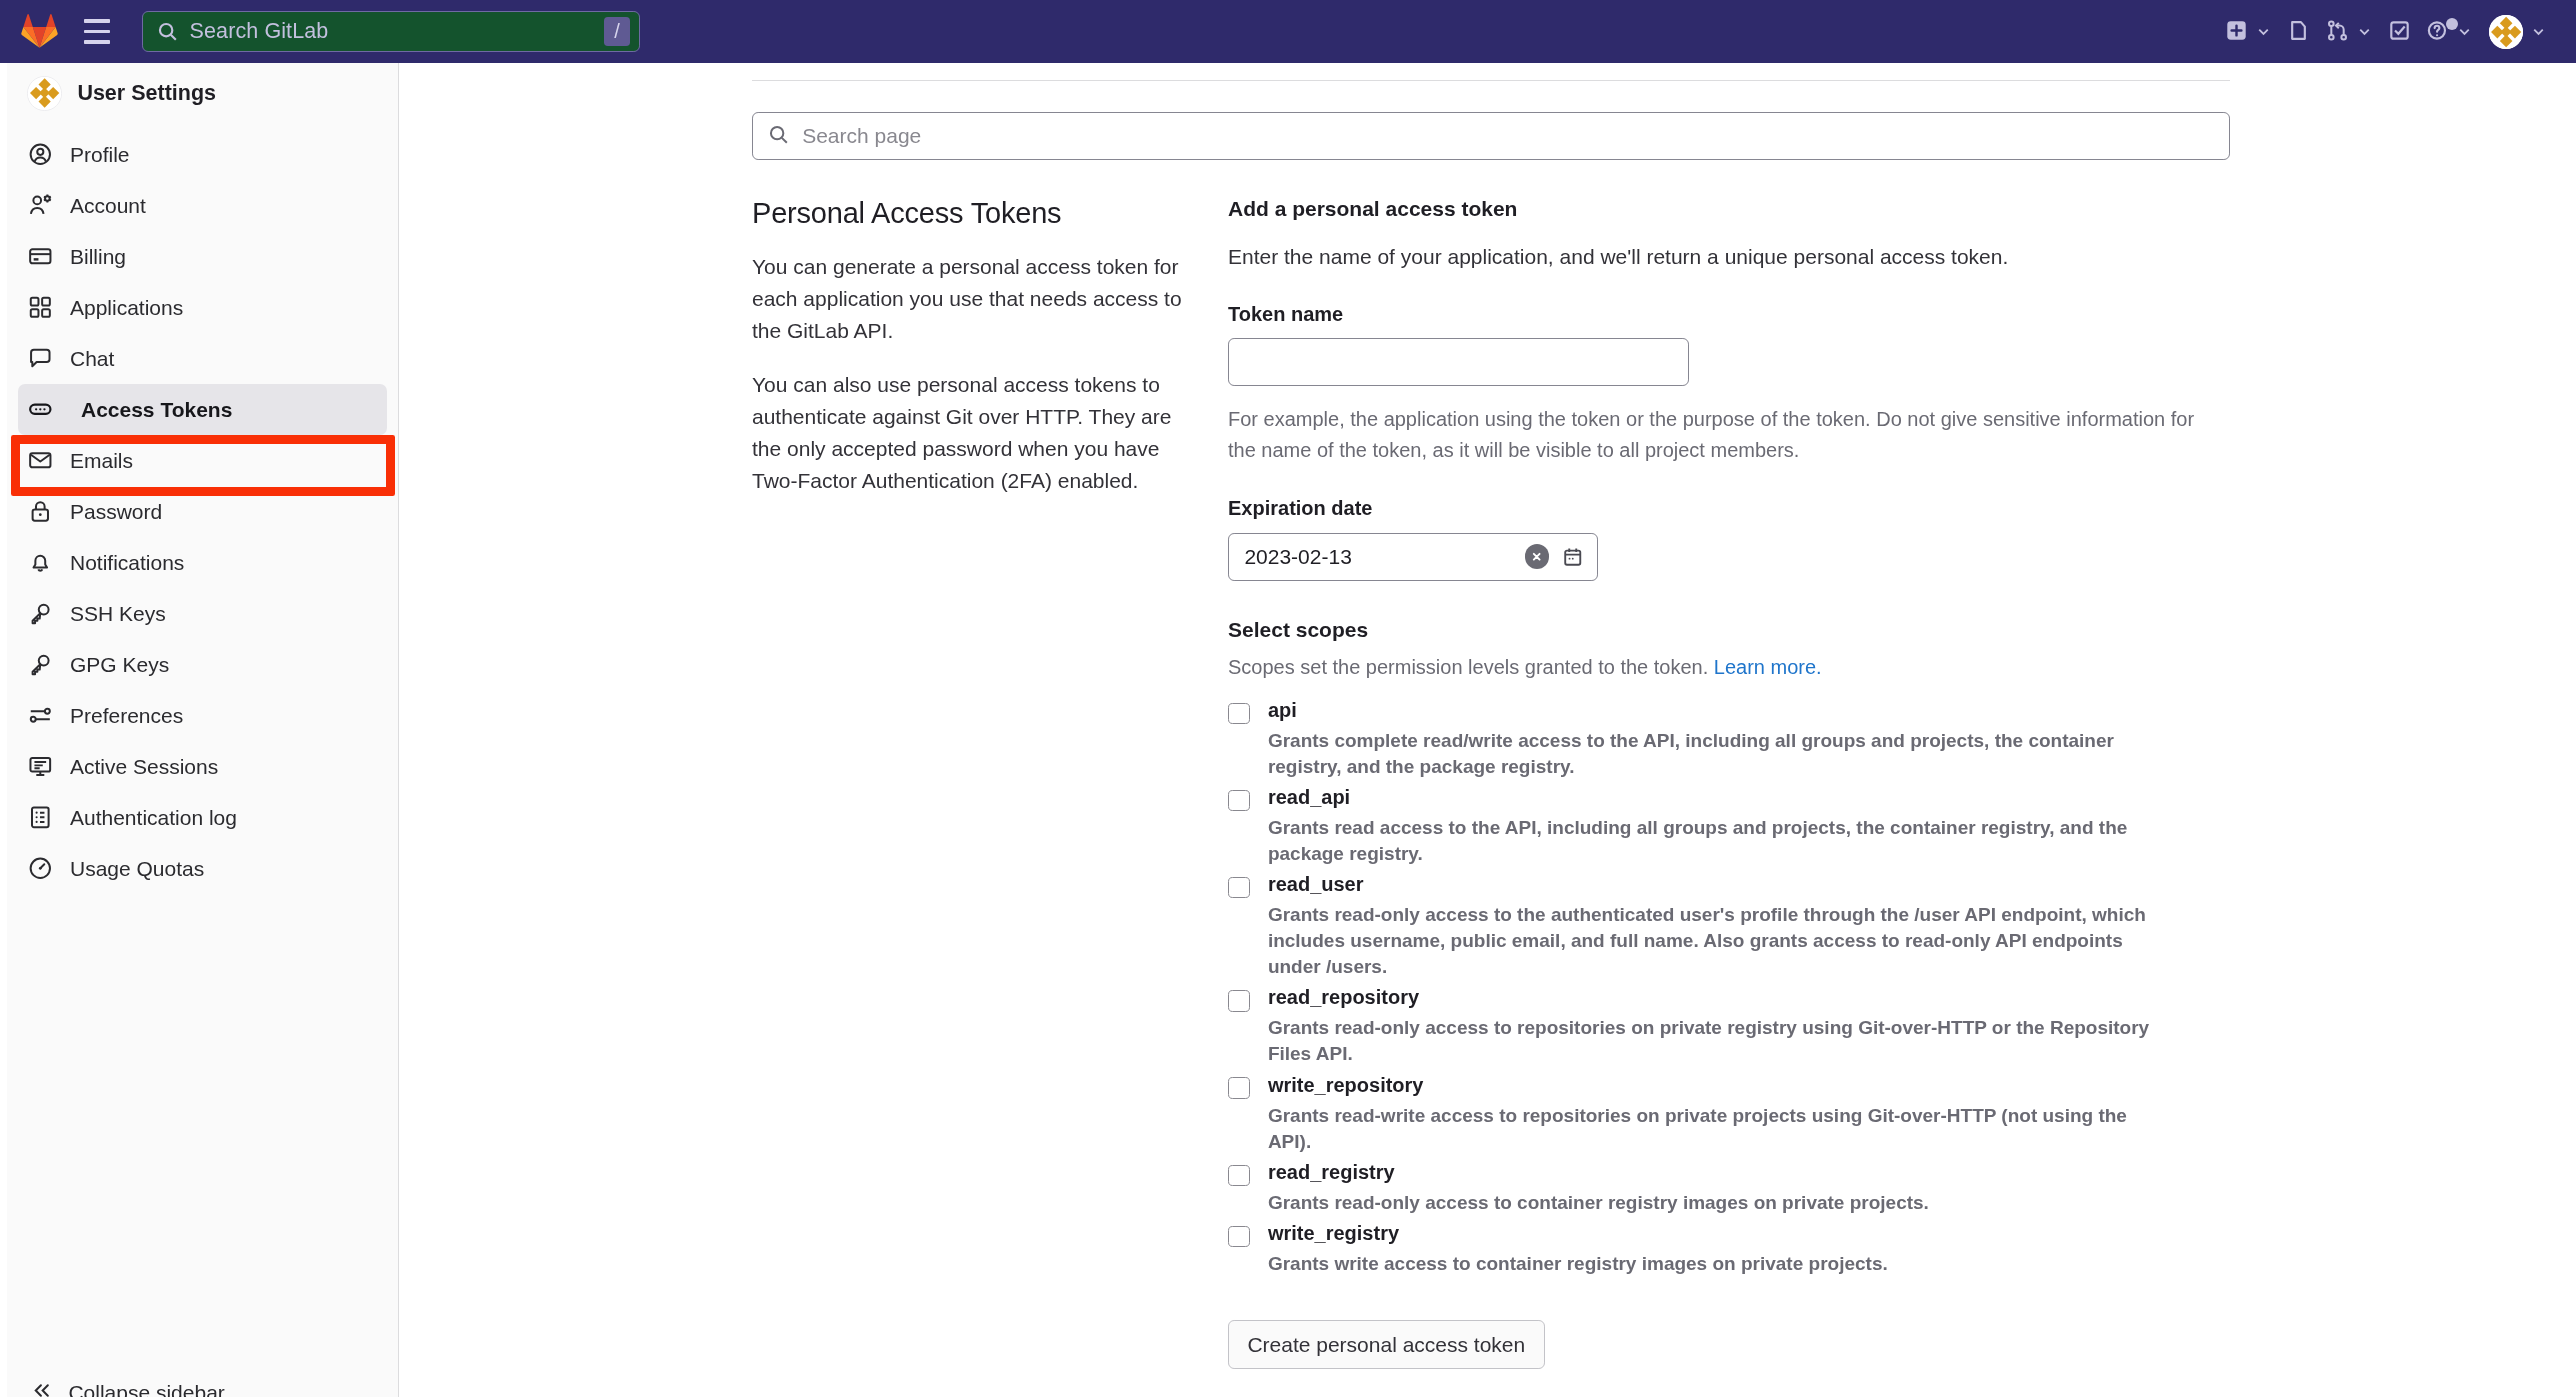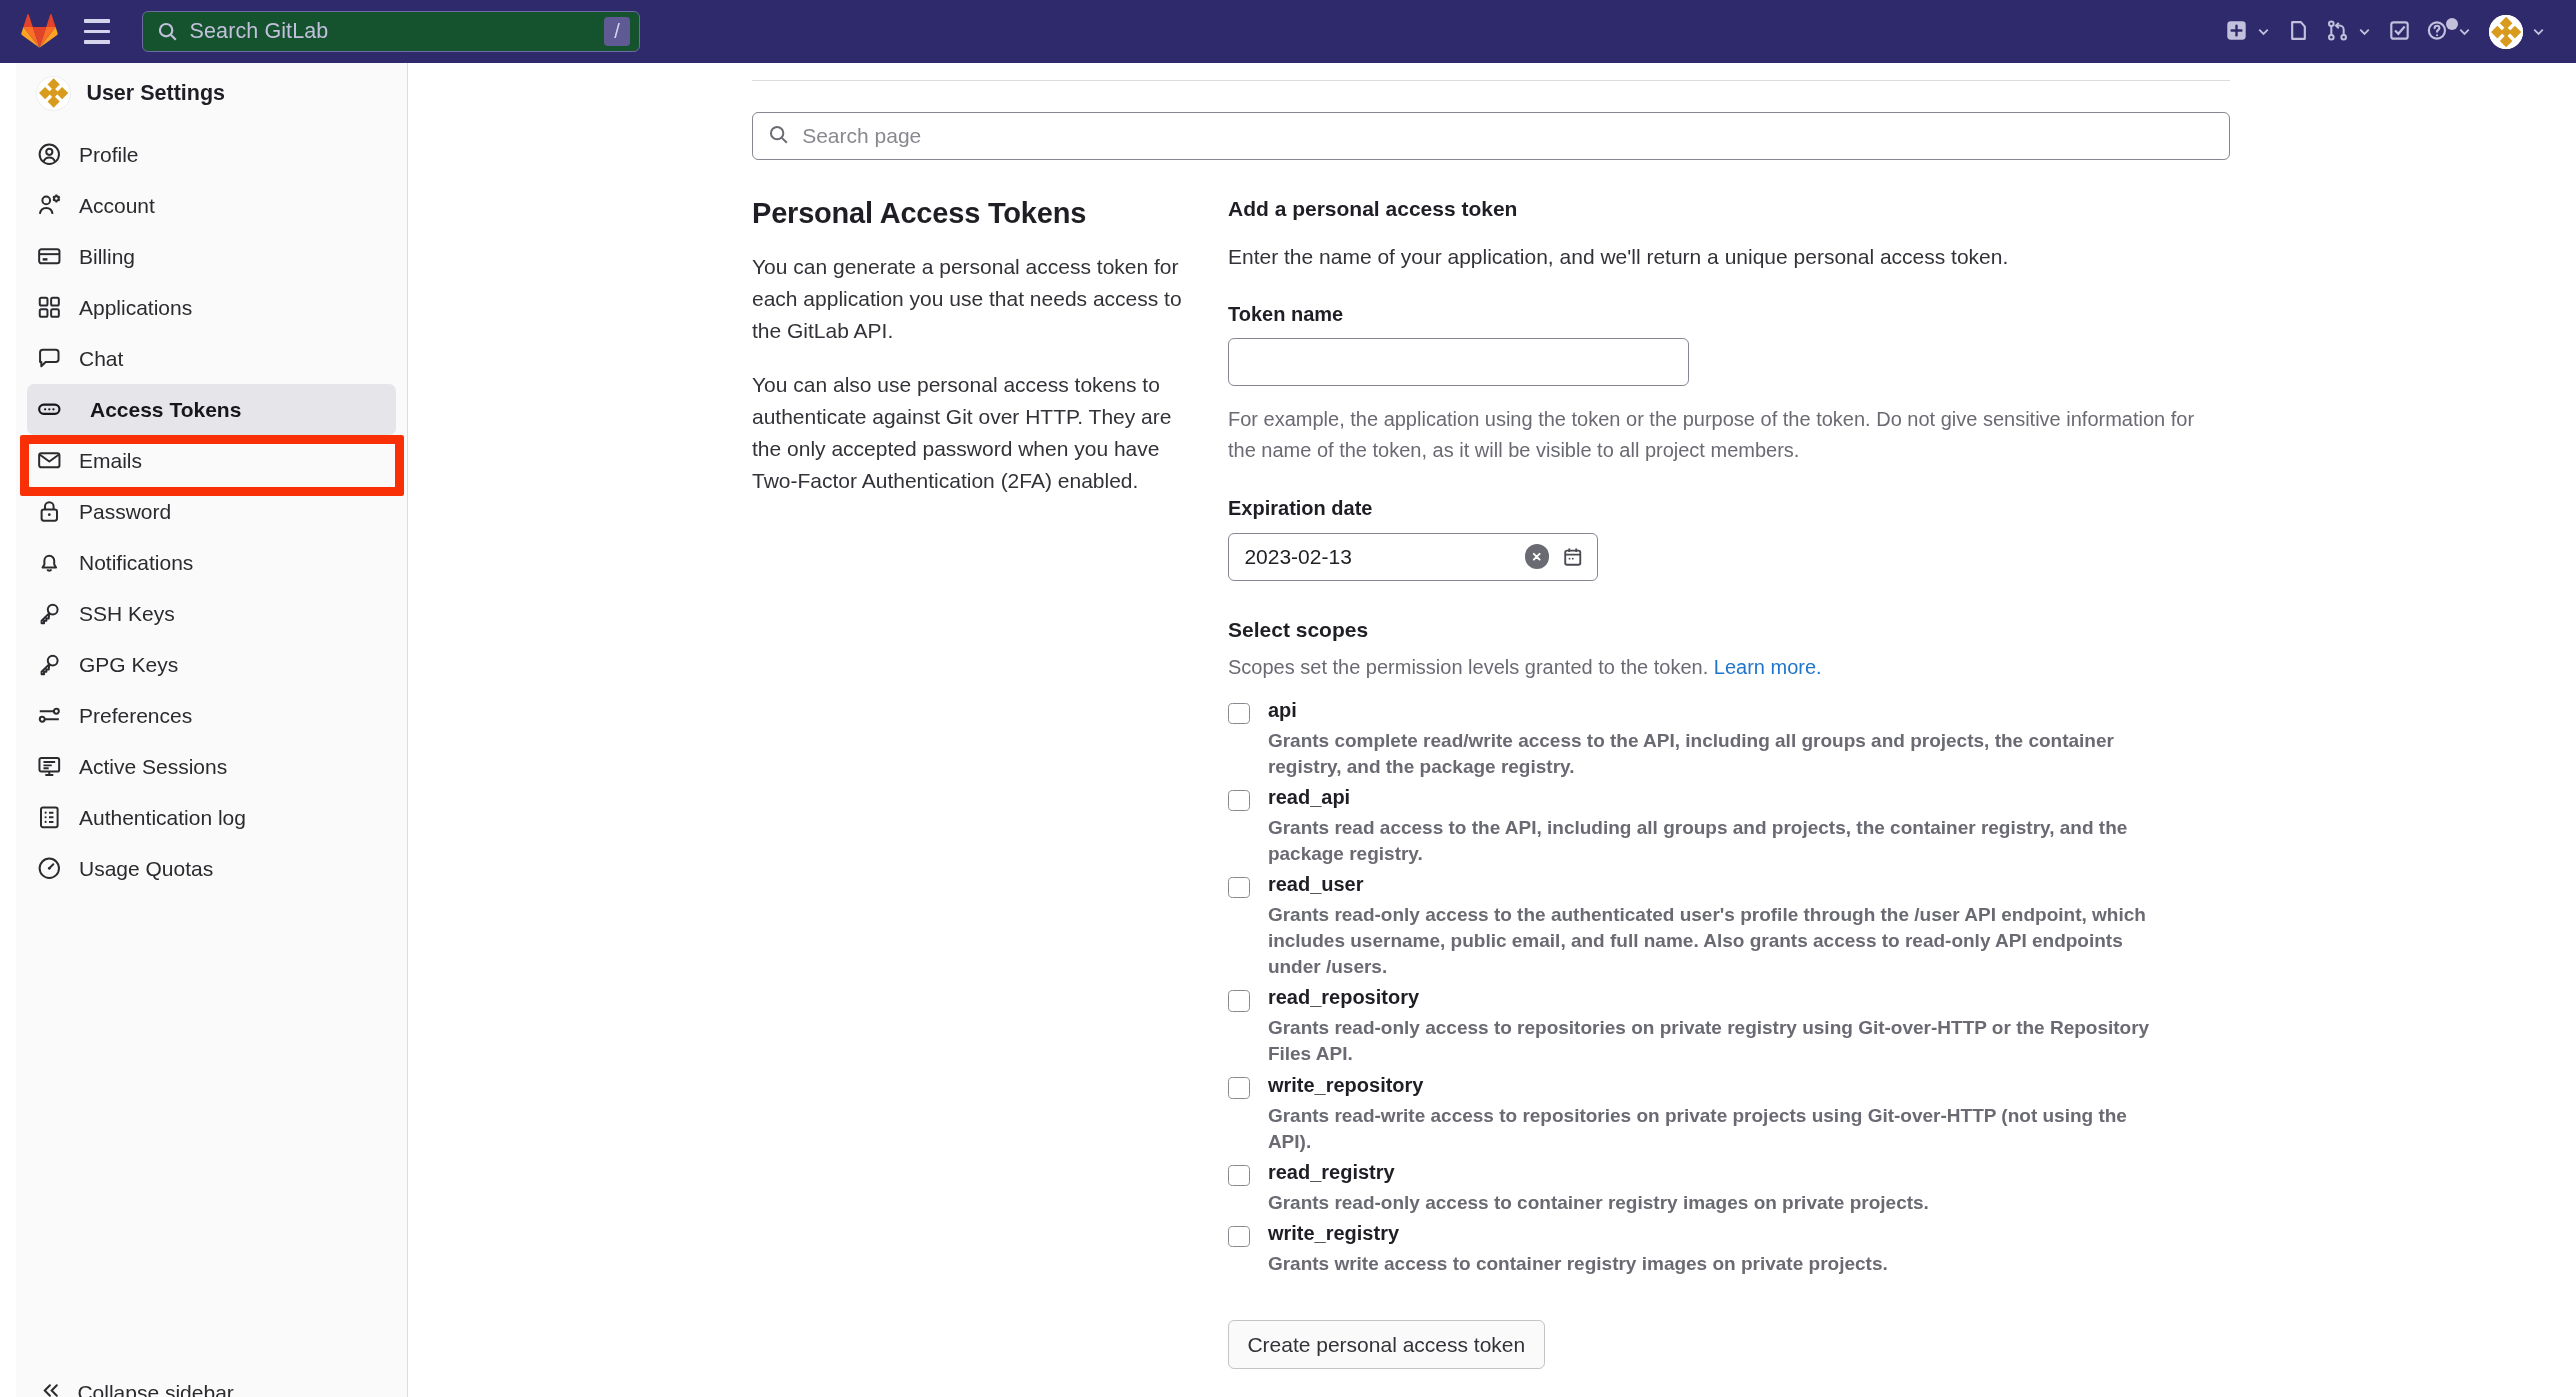--- a/index.html
+++ b/index.html
@@ -62,21 +62,21 @@
     overflow:hidden;
   }
   .help-dot {
     position:absolute; top: 9.2px; right: 23px;
     width: 12.3px; height: 12.3px; border-radius: 50%;
     background: #c3c0de;
   }
 
   
   .sidebar {
-    position: absolute; top: 63px; left: 16px;
+    position: absolute; top: 63px; left: 7px;
     width: 392px; height: 1335px;
     background: #fafafa;
     border-right: 0.8px solid #dcdcde;
     z-index: 30;
   }
   .sidebar-header {
     display: flex; align-items: center;
     height: 60px; padding: 0 0 0 20px; gap: 15.4px;
   }
   .sb-avatar {
@@ -139,21 +139,21 @@
     display: flex; align-items: center;
     padding: 0 15.4px;
   }
   .page-search-text { margin-left: 12.3px; color: #89888f; font-size: 21px; }
 
   .two-col { display: flex; margin-top: 37px; gap: 0; }
   .col-left { width: 476px; flex: none; padding-right: 46px; }
   .col-right { width: 1002px; flex: none; }
 
   h1.pat-title {
-    font-size: 29px; font-weight: 700; color: #1f1e24;
+    font-size: 29px; font-weight: 400; color: #1f1e24;
     letter-spacing: -0.2px;
   }
   .pat-para {
     margin-top: 21.5px;
     font-size: 21px; line-height: 32px; color: #333238;
   }
 
   h2.add-title { font-size: 21px; font-weight: 700; color: #1f1e24; }
   .add-sub { margin-top: 20px; font-size: 21px; color: #333238; line-height: 31px; }
 

